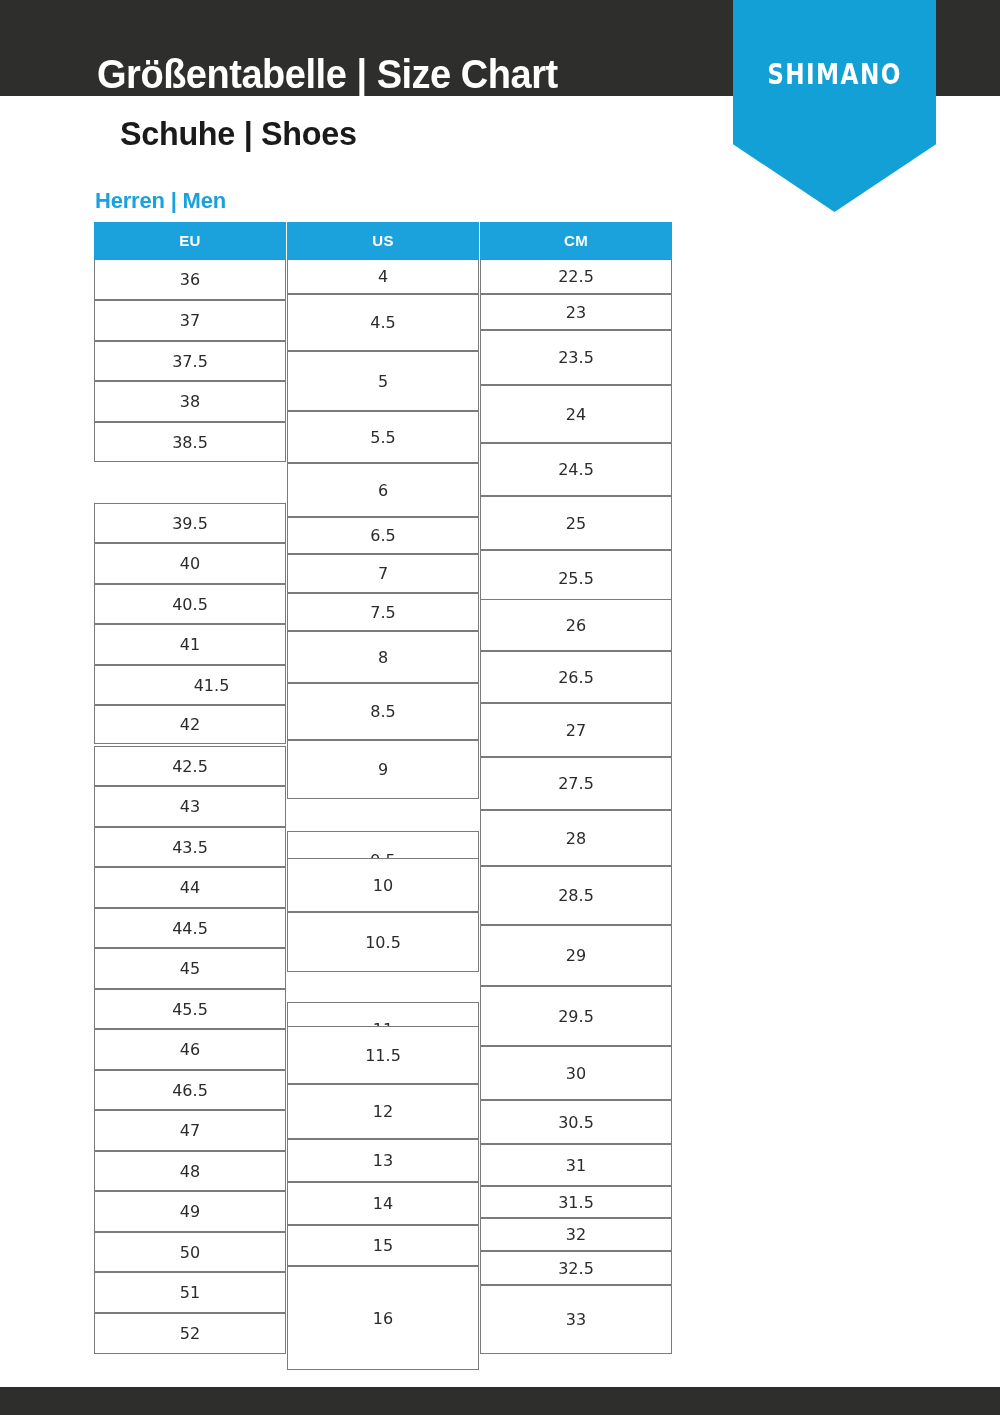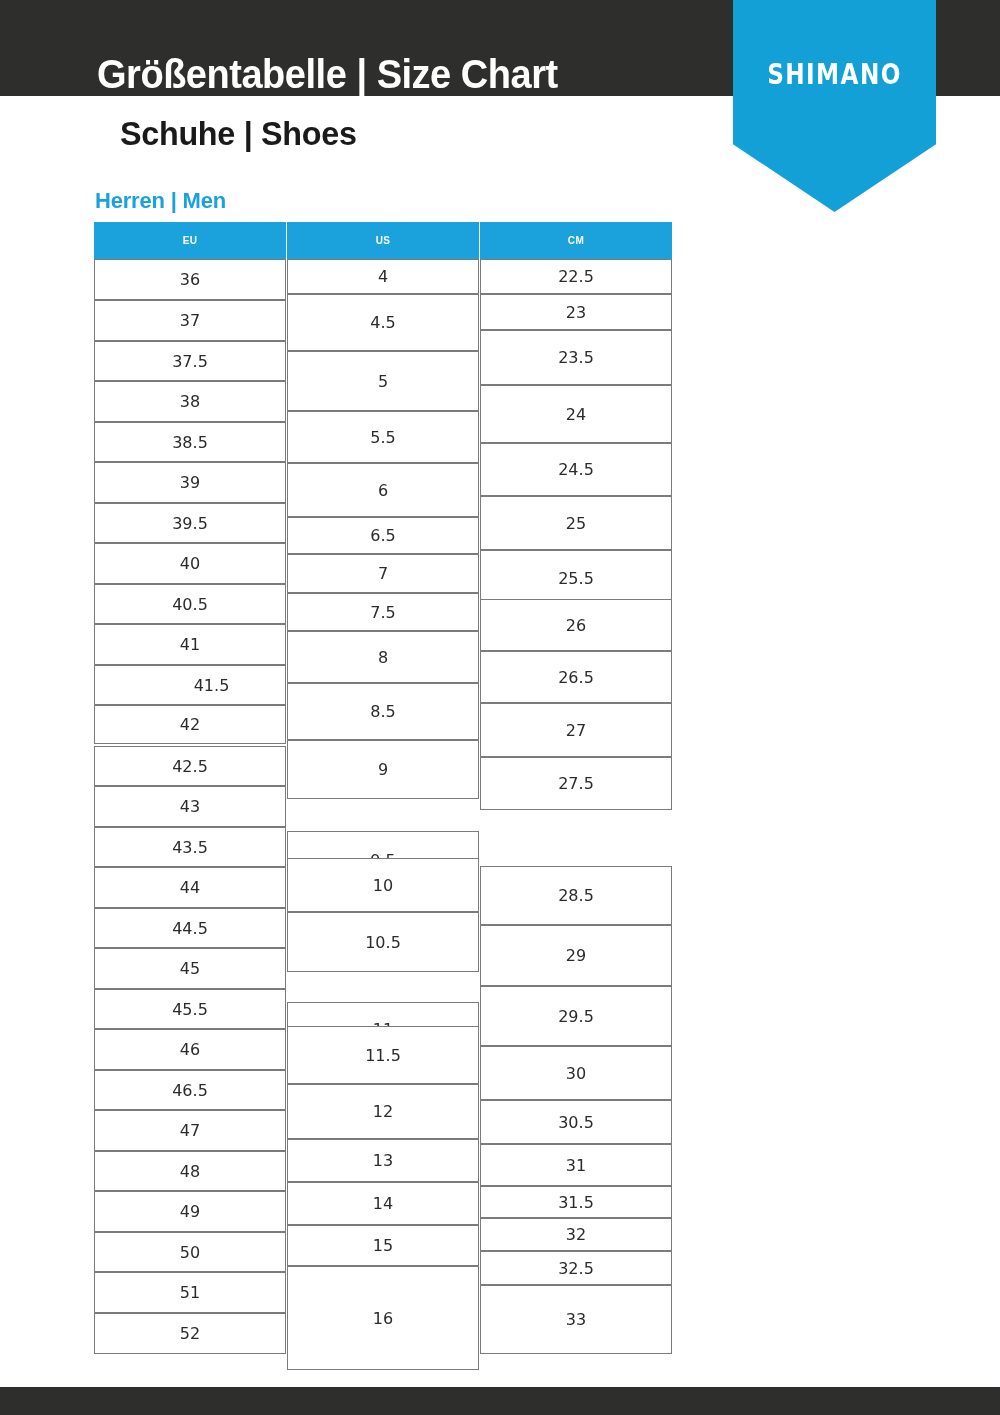--- a/index.html
+++ b/index.html
@@ -98,21 +98,21 @@
     width: 860px;
     height: 1132px;
     z-index: 2;
   }
   .thead-cell {
     position: absolute;
     top: 0;
     height: 37px;
     background: #1ba1dc;
     color: #ffffff;
-    font-size: 10px;
+    font-size: 15px;
     font-weight: bold;
     display: flex;
     align-items: center;
     justify-content: center;
     letter-spacing: 0.4px;
     box-sizing: border-box;
   }
   .col-eu  { left: 0px;   width: 192px; }
   .col-us  { left: 193px; width: 192px; }
   .col-cm  { left: 386px; width: 192px; }
@@ -160,21 +160,20 @@
 
 <div id="size-table">
   <div class="thead-cell col-eu">EU</div>
   <div class="thead-cell col-us">US</div>
   <div class="thead-cell col-cm">CM</div>
 <div class="cell eu" style="top: 37px; height: 41px;">36</div>
     <div class="cell eu" style="top: 78px; height: 41px;">37</div>
     <div class="cell eu" style="top: 119px; height: 40px;">37.5</div>
     <div class="cell eu" style="top: 159px; height: 41px;">38</div>
     <div class="cell eu" style="top: 200px; height: 40px;">38.5</div>
-    <div class="cell eu" style="top: 240px; height: 41px;">39</div>
     <div class="cell eu" style="top: 281px; height: 40px;">39.5</div>
     <div class="cell eu" style="top: 321px; height: 41px;">40</div>
     <div class="cell eu" style="top: 362px; height: 40px;">40.5</div>
     <div class="cell eu" style="top: 402px; height: 41px;">41</div>
     <div class="cell eu" style="top: 443px; height: 40px; padding-left: 43px;">41.5</div>
     <div class="cell eu" style="top: 483px; height: 39px;">42</div>
     <div class="cell eu" style="top: 524px; height: 40px;">42.5</div>
     <div class="cell eu" style="top: 564px; height: 41px;">43</div>
     <div class="cell eu" style="top: 605px; height: 40px;">43.5</div>
     <div class="cell eu" style="top: 645px; height: 41px;">44</div>
@@ -214,20 +213,21 @@
     <div class="cell cm" style="top: 72px; height: 36px;">23</div>
     <div class="cell cm" style="top: 108px; height: 55px;">23.5</div>
     <div class="cell cm" style="top: 163px; height: 58px;">24</div>
     <div class="cell cm" style="top: 221px; height: 53px;">24.5</div>
     <div class="cell cm" style="top: 274px; height: 54px;">25</div>
     <div class="cell cm" style="top: 328px; height: 57px;">25.5</div>
     <div class="cell cm" style="top: 377px; height: 52px;">26</div>
     <div class="cell cm" style="top: 429px; height: 52px;">26.5</div>
     <div class="cell cm" style="top: 481px; height: 54px;">27</div>
     <div class="cell cm" style="top: 535px; height: 53px;">27.5</div>
+    <div class="cell cm" style="top: 588px; height: 56px;">28</div>
     <div class="cell cm" style="top: 644px; height: 59px;">28.5</div>
     <div class="cell cm" style="top: 703px; height: 61px;">29</div>
     <div class="cell cm" style="top: 764px; height: 60px;">29.5</div>
     <div class="cell cm" style="top: 824px; height: 54px;">30</div>
     <div class="cell cm" style="top: 878px; height: 44px;">30.5</div>
     <div class="cell cm" style="top: 922px; height: 42px;">31</div>
     <div class="cell cm" style="top: 964px; height: 32px;">31.5</div>
     <div class="cell cm" style="top: 996px; height: 33px;">32</div>
     <div class="cell cm" style="top: 1029px; height: 34px;">32.5</div>
     <div class="cell cm" style="top: 1063px; height: 69px;">33</div>

